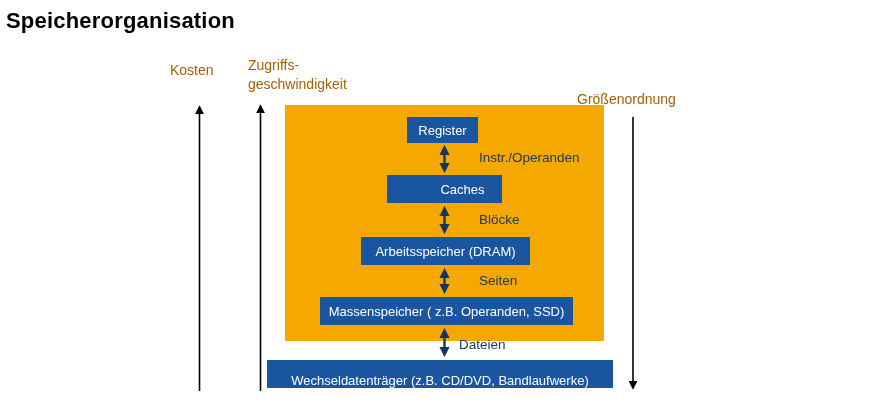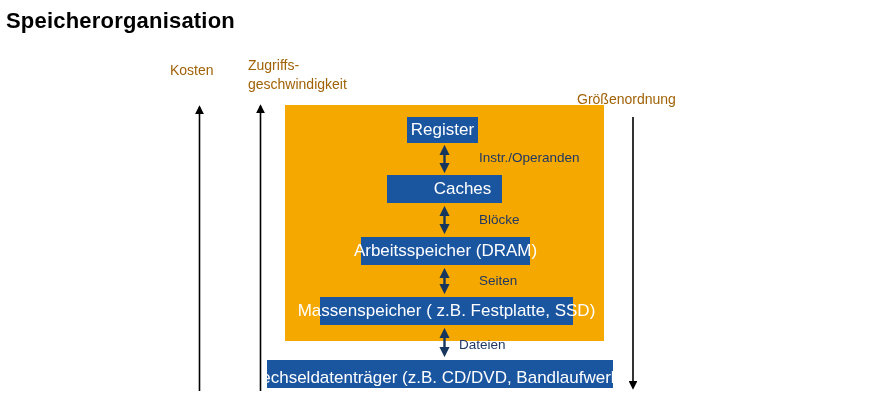--- a/index.html
+++ b/index.html
@@ -20,21 +20,21 @@
   .axis-groesse  { left:577px; top:78px;margin-top:12px; }
 
   .orange-field {
     position:absolute; left:285px; top:105px; width:319px; height:236px;
     background:#F5A800;
   }
 
   .level-box {
     position:absolute; background:#1A55A0; color:#ffffff;
     display:flex; align-items:center; justify-content:center;
-    font-size:17px; white-space:nowrap;
+    font-size:13px; white-space:nowrap;
   }
   .box-register  { left:407px; top:117px; width:71px;  height:26px; }
   .box-caches    { left:387px; top:175px; width:115px; height:28px;padding-left:36px; }
   .box-dram      { left:361px; top:237px; width:169px; height:28px; }
   .box-mass      { left:320px; top:297px; width:253px; height:28px; }
   .box-removable { left:267px; top:360px; width:346px; height:28px;align-items:flex-end; }
 
   .transfer-label {
     position:absolute; font-size:13.5px; color:#1F3864; line-height:16px;
     white-space:nowrap;
@@ -71,21 +71,21 @@
   <div class="level-box box-register">
     <span>Register</span>
   </div>
   <div class="level-box box-caches">
     <span>Caches</span>
   </div>
   <div class="level-box box-dram">
     <span>Arbeitsspeicher (DRAM)</span>
   </div>
   <div class="level-box box-mass">
-    <span>Massenspeicher ( z.B. Festplatte, SSD)</span>
+    <span>Massenspeicher ( z.B. Operanden, SSD)</span>
   </div>
   <div class="level-box box-removable">
     <span>Wechseldatenträger (z.B. CD/DVD, Bandlaufwerke)</span>
   </div>
 
   <div class="transfer-label tl-1">Instr./Operanden</div>
   <div class="transfer-label tl-2">Blöcke</div>
   <div class="transfer-label tl-3">Seiten</div>
   <div class="transfer-label tl-4">Dateien</div>
 

